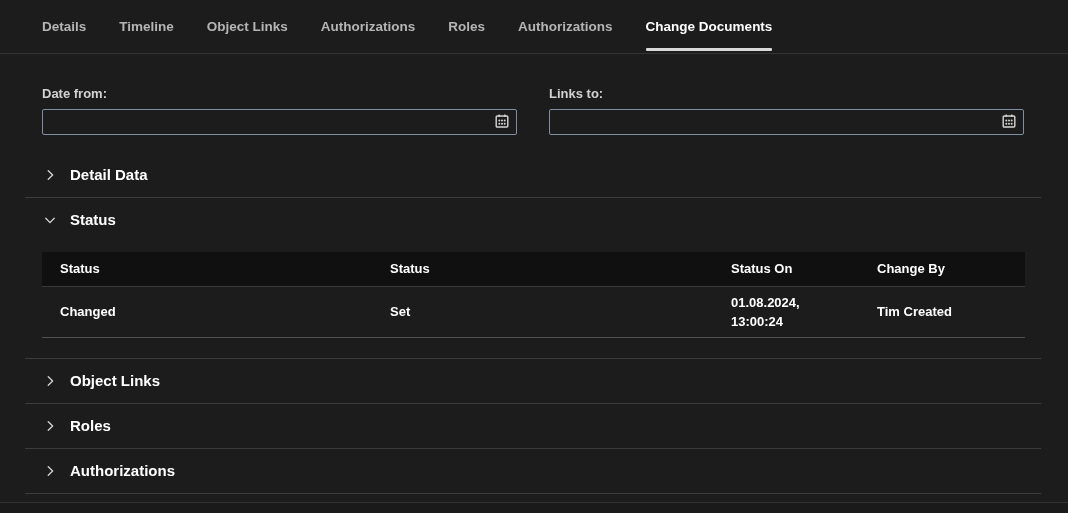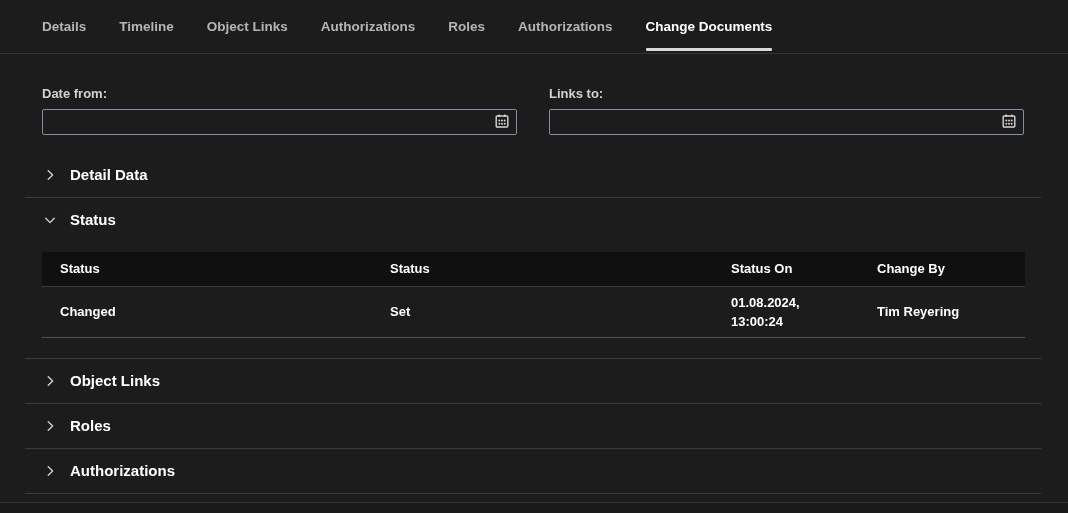--- a/index.html
+++ b/index.html
@@ -258,21 +258,21 @@
             <th>Status</th>
             <th>Status On</th>
             <th>Change By</th>
           </tr>
         </thead>
         <tbody>
           <tr>
             <td>Changed</td>
             <td>Set</td>
             <td>01.08.2024, 13:00:24</td>
-            <td>Tim Reyering</td>
+            <td>Tim Created</td>
           </tr>
         </tbody>
       </table>
     </div>
   </div>
 
   <div class="section">
     <div class="section-header">
       <span class="chev">
         <svg width="14" height="14" viewBox="0 0 16 16" fill="none">

